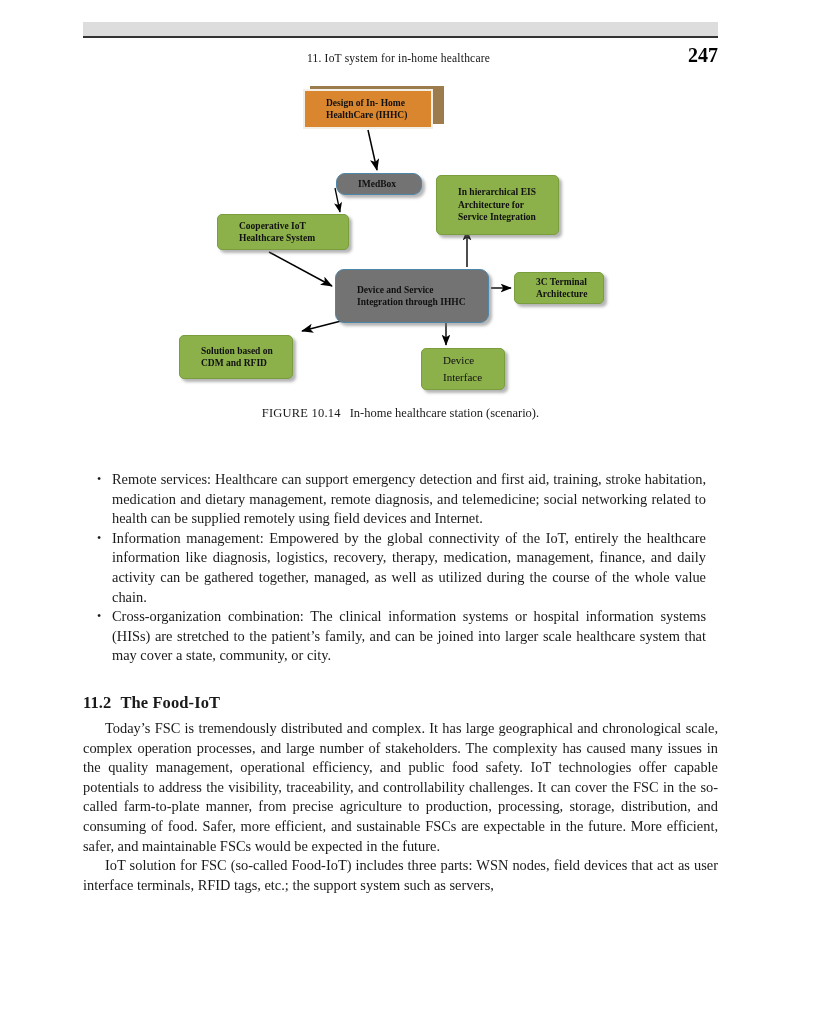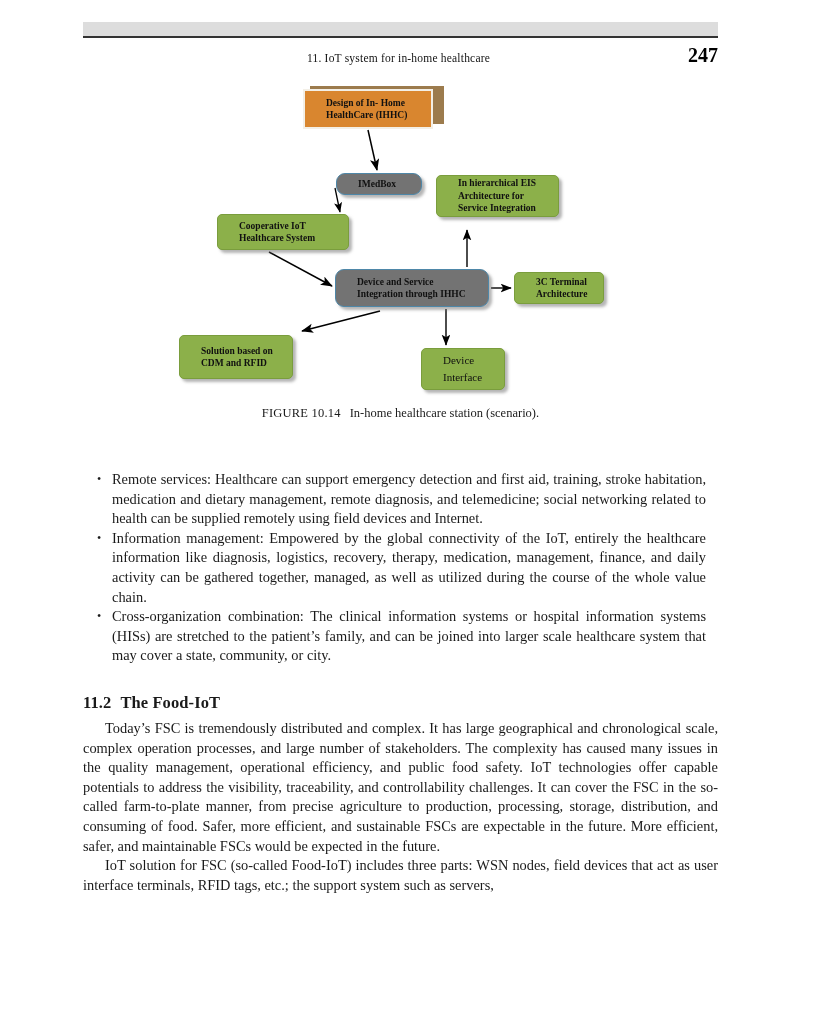--- a/index.html
+++ b/index.html
@@ -86,23 +86,23 @@
     font-weight:normal;
     font-size:11px;
     line-height:15px;
     justify-content:space-between;
   }
 
   
   #n-root-shadow{left:227px;top:6px;width:134px;height:38px;}
   #n-root        {left:220px;top:9px;width:130px;height:40px;}
   #n-imedbox     {left:253px;top:93px;width:86px;height:22px;}
-  #n-eis         {left:353px;top:95px;width:123px;height:42px;}
+  #n-eis         {left:353px;top:95px;width:123px;height:60px;}
   #n-coop        {left:134px;top:134px;width:132px;height:36px;}
-  #n-device-svc  {left:252px;top:189px;width:154px;height:38px;}
+  #n-device-svc  {left:252px;top:189px;width:154px;height:54px;}
   #n-3c          {left:431px;top:192px;width:90px;height:32px;}
   #n-solution    {left:96px;top:231px;width:114px;height:44px;margin-top:24px;}
   #n-devif       {left:338px;top:268px;width:84px;height:42px;}
 
   .fig-caption{
     position:absolute;left:0;top:326px;width:635px;
     text-align:center;
     font-size:12.5px;
   }
   .fig-caption .fc-label{font-weight:normal;letter-spacing:0.2px;}

